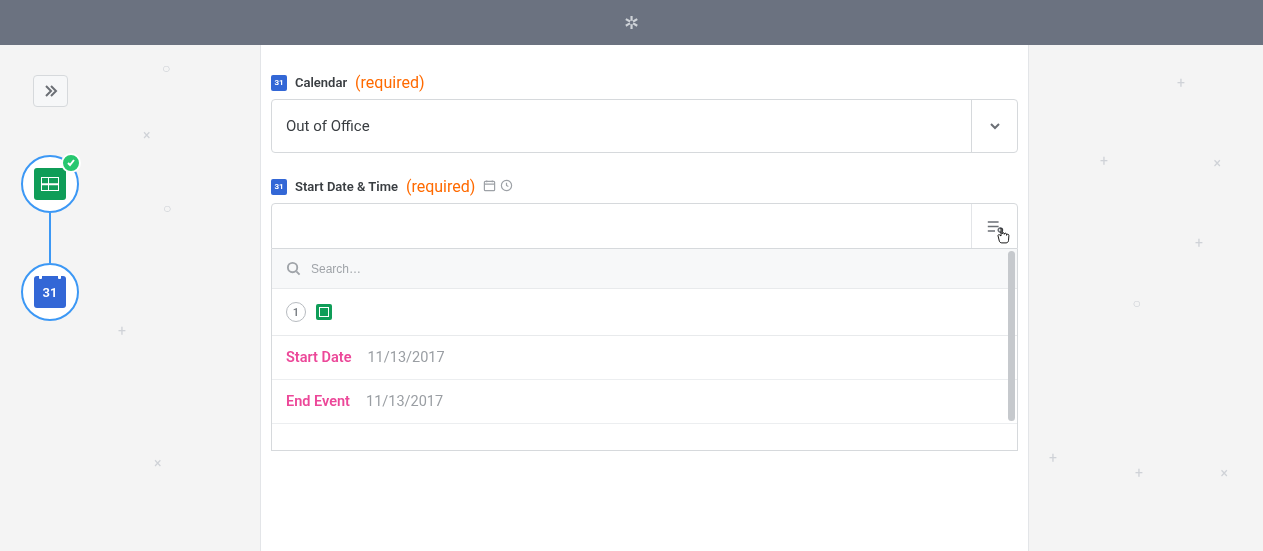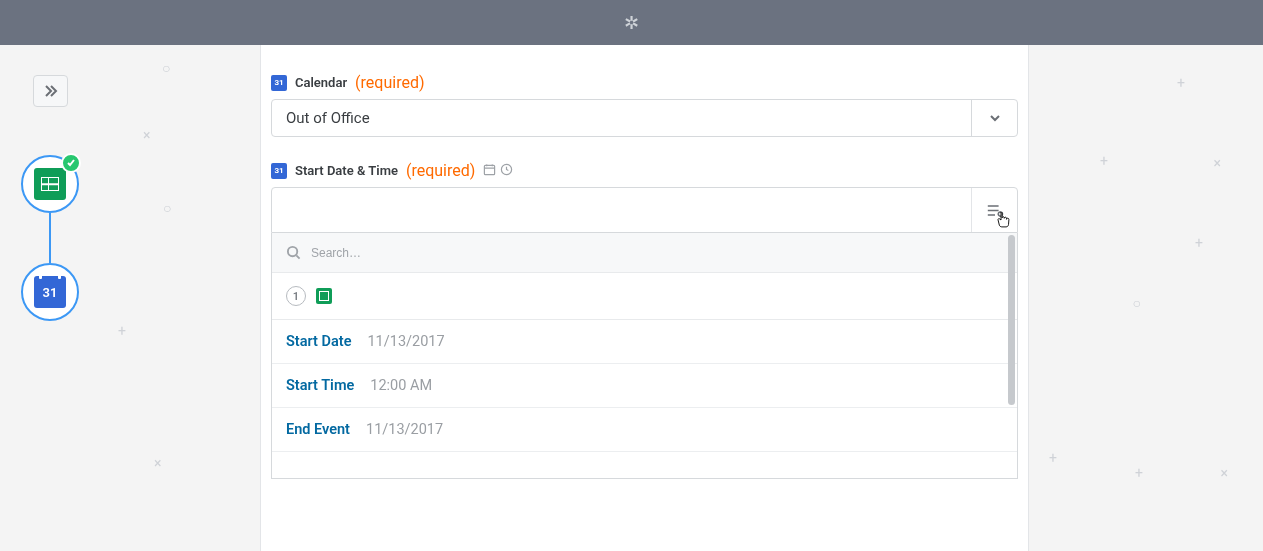--- a/index.html
+++ b/index.html
@@ -37,21 +37,21 @@
 
 .field-group { padding: 0 10px 24px 10px; }
 .field-label-row { display: flex; align-items: center; gap: 8px; margin-bottom: 7px; }
 .tiny-gcal { width: 16px; height: 16px; background: #3367d6; border-radius: 2px; color: #fff; font-size: 8px; font-weight: 700; display: flex; align-items: center; justify-content: center; }
 .field-label { font-weight: 600; color: #3a3e42; font-size: 13px; }
 .required-tag { color: #ff6a00; font-size: 16px; }
 .hint-icons { color: #999da2; font-size: 13px; display: flex; gap: 4px; }
 .help-text { color: #6e7379; font-size: 14px; margin-bottom: 13px; line-height: 1.45; }
 .help-link { color: #3a8be0; text-decoration: none; }
 
-.select-box { display: flex; border: 1px solid #d6d9dc; border-radius: 4px; height: 38px; }
+.select-box { display: flex; border: 1px solid #d6d9dc; border-radius: 4px; height: 54px; }
 .select-value { flex: 1; padding: 0 14px; display: flex; align-items: center; font-size: 15px; color: #3a3e42; }
 .select-caret { width: 46px; border-left: 1px solid #d6d9dc; display: flex; align-items: center; justify-content: center; cursor: pointer; }
 
 .input-box { display: flex; border: 1px solid #d6d9dc; border-radius: 4px 4px 0 0; height: 46px; background: #fff; }
 .input-value { flex: 1; padding: 0 14px; }
 .insert-btn { width: 46px; border-left: 1px solid #e3e5e8; display: flex; align-items: center; justify-content: center; cursor: pointer; position: relative; }
 .cursor-hand { position: absolute; bottom: 0px; right: 6px; font-size: 15px; }
 
 .dropdown-panel { border: 1px solid #d6d9dc; border-top: none; background: #fff; position: relative; }
 .search-row { height: 40px; display: flex; align-items: center; border-bottom: 1px solid #e8eaec; padding: 0 14px; gap: 10px; background: #f7f8f9; }
@@ -59,21 +59,21 @@
 .search-input { border: none; outline: none; background: transparent; flex: 1; font-size: 12px; color: #3a3e42; }
 .search-input::placeholder { color: #a0a4a9; }
 
 .source-head { display: flex; align-items: center; gap: 10px; padding: 13px 14px; border-bottom: 1px solid #e8eaec; }
 .step-num { width: 20px; height: 20px; border: 1.5px solid #b7bbc0; border-radius: 50%; display: flex; align-items: center; justify-content: center; font-size: 11px; color: #7a7f85; font-weight: 600; }
 .tiny-sheets { width: 16px; height: 16px; background: #0f9d58; border-radius: 2px; position: relative; }
 .tiny-sheets::before { content: ''; position: absolute; inset: 3px; border: 1px solid #fff; }
 .source-title { font-weight: 600; color: #3a3e42; font-size: 14.5px; }
 
 .option-row { display: flex; align-items: baseline; gap: 16px; padding: 13px 14px; border-bottom: 1px solid #eceef0; cursor: pointer; }
-.opt-key { font-weight: 600; color: #0369a1; font-size: 14.5px; }
+.opt-key { font-weight: 600; color: #ec4899; font-size: 14.5px; }
 .opt-val { color: #9a9ea3; font-size: 14.5px; }
 
 .scroll-thumb { position: absolute; right: 2px; top: 2px; width: 7px; height: 170px; background: #c6c9cd; border-radius: 4px; }
 </style>
 </head>
 <body>
 
 <div class="header-bar">
   <span class="header-spinner">✲</span>
 </div>
@@ -193,24 +193,20 @@
           </div>
           <div class="source-head">
             <div class="step-num">1</div>
             <div class="tiny-sheets"></div>
           </div>
           <div class="option-row">
             <span class="opt-key">Start Date</span>
             <span class="opt-val">11/13/2017</span>
           </div>
           <div class="option-row">
-            <span class="opt-key">Start Time</span>
-            <span class="opt-val">12:00 AM</span>
-          </div>
-          <div class="option-row">
             <span class="opt-key">End Event</span>
             <span class="opt-val">11/13/2017</span>
           </div>
           <div class="option-row" style="opacity:0.35; border-bottom:none;">
             
             
           </div>
         </div>
       </div>
 

